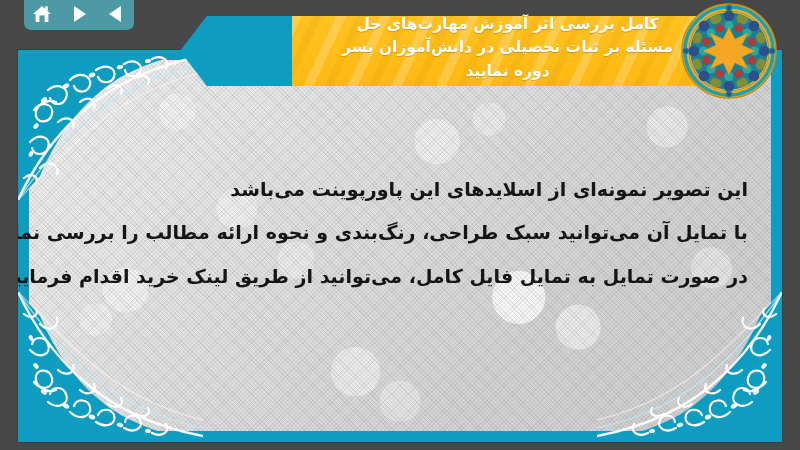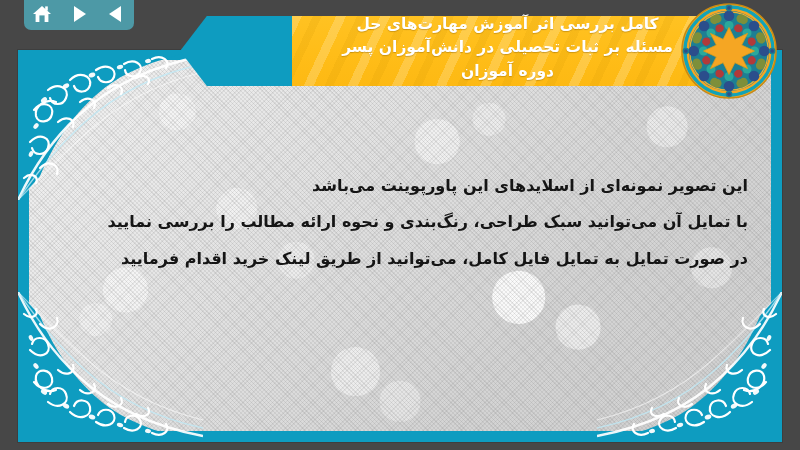--- a/index.html
+++ b/index.html
@@ -96,21 +96,21 @@
   #title-text .tline{display:block;}
 
   
   #medallion{position:absolute;right:22px;top:2px;width:98px;height:98px;z-index:34;}
   #medallion svg{display:block;}
 
   
   #body-text{
     position:absolute;right:34px;top:118px;width:690px;
     direction:rtl;text-align:right;color:#151515;
-    font-size:16px;line-height:2.28;font-weight:700;
+    font-size:19px;line-height:2.28;font-weight:700;
   }
   #body-text .bline{display:block;white-space:nowrap;}
 </style>
 </head>
 <body>
 
 <div id="stage">
 
   <div id="nav-bar">
     <div class="nav-btn">
@@ -242,21 +242,21 @@
       <span class="bline">در صورت تمایل به تمایل فایل کامل، می‌توانید از طریق لینک خرید اقدام فرمایید</span>
     </div>
   </div>
 
   <div id="title-ribbon">
     <div id="ribbon-tail"></div>
     <div id="gold-band"></div>
     <div id="title-text">
       <span class="tline">کامل بررسی اثر آموزش مهارت‌های حل</span>
       <span class="tline">مسئله بر ثبات تحصیلی در دانش‌آموزان پسر</span>
-      <span class="tline">دوره آموزان</span>
+      <span class="tline">دوره نمایید</span>
     </div>
   </div>
 
   <div id="medallion">
     <svg viewBox="0 0 100 100" aria-hidden="true">
       <circle cx="50" cy="50" r="48" fill="#f5a623" stroke="#c98a12" stroke-width="1.6"></circle>
       <circle cx="50" cy="50" r="45" fill="none" stroke="#12a3b8" stroke-width="3.4"></circle>
       <circle cx="50" cy="50" r="41" fill="#1d7f93"></circle>
       <circle cx="50" cy="50" r="40" fill="none" stroke="#e8b13a" stroke-width="1.2"></circle>
       <g>

